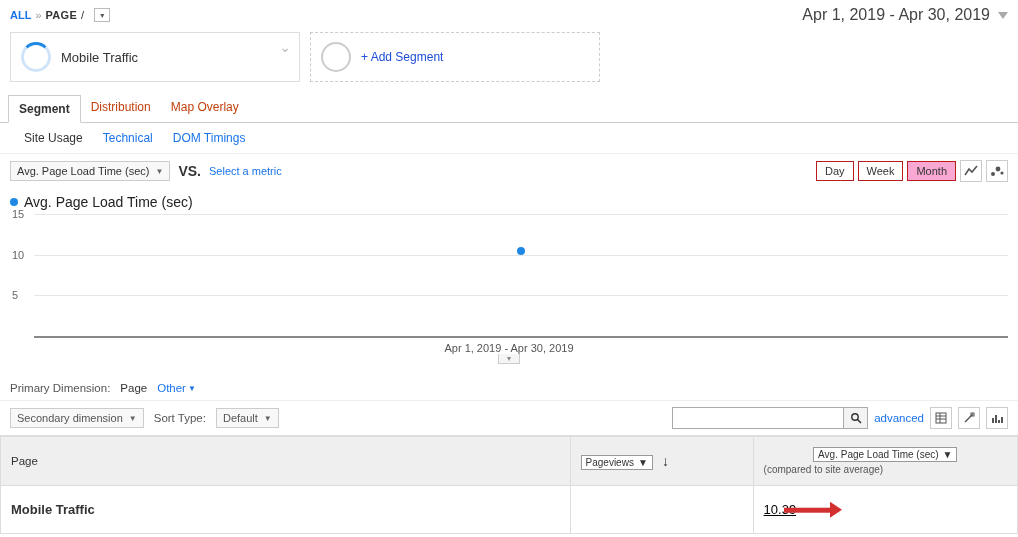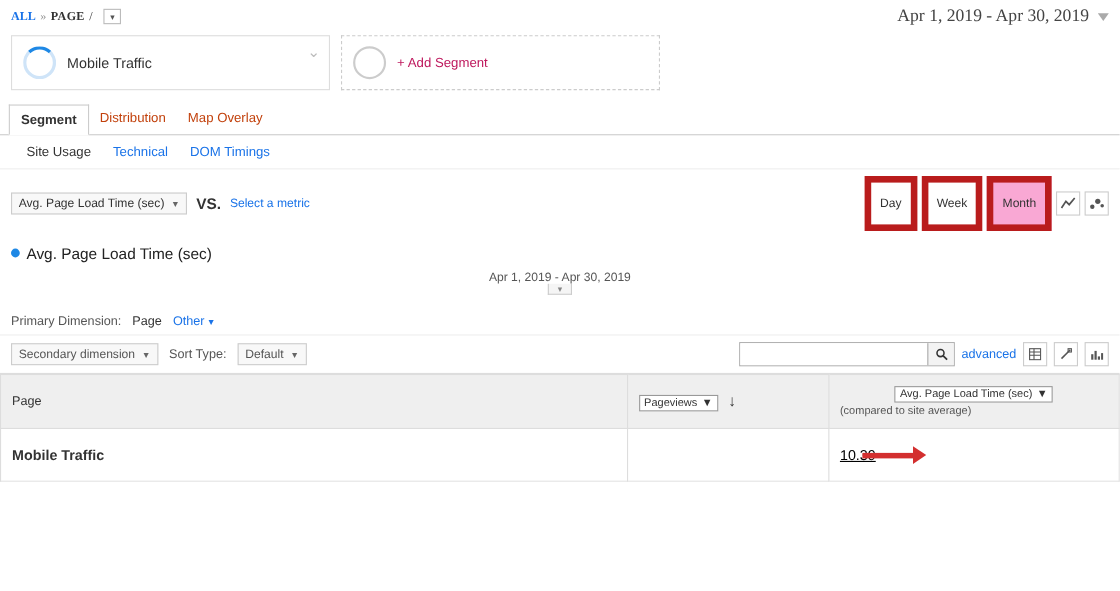--- a/index.html
+++ b/index.html
@@ -7,21 +7,20 @@
     font-family: Arial, Helvetica, sans-serif;
     font-size: 12px;
     color: #333;
     background: #fff;
     width: 1018px;
   }
   
   .topbar {
     display: flex; justify-content: space-between; align-items: center;
     padding: 6px 10px 4px 10px;
-    font-family: Liberation Serif, serif;
   }
   .breadcrumb { display: flex; align-items: center; gap: 4px; font-size: 11px; }
   .breadcrumb .all { color: #1a73e8; font-weight: bold; font-size: 11px; }
   .breadcrumb .arrow { color: #999; }
   .breadcrumb .page-label { font-weight: bold; color: #333; text-transform: uppercase; letter-spacing: .3px;}
   .smallselect {
     border: 1px solid #bbb; width: 16px; height: 14px; display: inline-flex;
     align-items: center; justify-content: center; font-size: 8px; color: #555;
     margin-left: 6px;
   }
@@ -31,21 +30,21 @@
     border-right: 5px solid transparent; border-top: 7px solid #aaa; display: inline-block;
   }
   
   .segments {
     display: flex; gap: 10px; padding: 4px 10px 12px 10px;
   }
   .segment-box {
     border: 1px solid #ddd; width: 290px; height: 50px; display: flex; align-items: center;
     padding: 6px 10px; gap: 10px; position: relative;
   }
-  .segment-box.add { border: 1px dashed #ccc; color: #be185d; }
+  .segment-box.add { border: 1px dashed #ccc; color: #1d4ed8; }
   .seg-chev {
     position:absolute; top:6px; right:8px; color:#bbb; font-size:14px;
   }
   .segment-donut {
     width: 30px; height: 30px; border: 3px solid #cfe4f8; border-top-color:#1e88e5;
     border-radius: 50%;
   }
   .segment-circle {
     width: 30px; height: 30px; border: 2px solid #ccc; border-radius: 50%;
   }
@@ -73,21 +72,21 @@
   .lhs-controls { display: flex; align-items: center; gap: 8px; }
   .dropdown {
     border: 1px solid #ccc; padding: 3px 6px; font-size: 11px;
     display: inline-flex; align-items: center; gap: 6px; background: #f8f8f8;
   }
   .dropdown .dd-caret { font-size: 8px; color: #666; }
   .vs { font-size: 14px; font-weight: bold; color: #333; }
   .select-metric { color: #1a73e8; font-size: 11px; cursor: pointer; }
   .rhs-controls { display: flex; align-items: center; gap: 4px; }
   .time-btn {
-    border: 6px solid #b91c1c; padding: 13px 8px; font-size: 11px; background: #fff; cursor: pointer;
+    border: 1px solid #b91c1c; padding: 3px 8px; font-size: 11px; background: #fff; cursor: pointer;
   }
   .time-btn.active { background: #f9a8d4; }
   .iconbtn {
     border: 1px solid #ccc; width: 22px; height: 22px; display: inline-flex;
     align-items: center; justify-content: center; background: #fff; cursor: pointer;
   }
 
   
   .chart-area { padding: 6px 10px 0 10px; }
   .chart-title-row { display: flex; align-items: center; gap: 6px; font-size: 14px; color: #222; padding-bottom:4px;}
@@ -230,20 +229,32 @@
           <circle cx="12" cy="8" r="1.6" fill="#555"></circle>
         </svg>
     </span>
   </div>
 </div>
 
 <div class="chart-area">
   <div class="chart-title-row">
     <span class="dot-blue"></span>
     <span>Avg. Page Load Time (sec)</span>
+  </div>
+  <div class="chart">
+    <div class="grid-line" style="top:0%">
+        <span class="ylab">15</span>
+      </div>
+    <div class="grid-line" style="top:33.3%">
+        <span class="ylab">10</span>
+      </div>
+    <div class="grid-line" style="top:66.6%">
+        <span class="ylab">5</span>
+      </div>
+    <span class="data-point" style="left:50%; top:30.7%;"></span>
   </div>
   <div class="chart-footer">
     <span>Apr 1, 2019 - Apr 30, 2019</span>
     <div class="expand-tab">▾</div>
   </div>
 </div>
 
 <div class="primdim">
   <span>Primary Dimension:</span>
   <span class="pd-page">Page</span>

